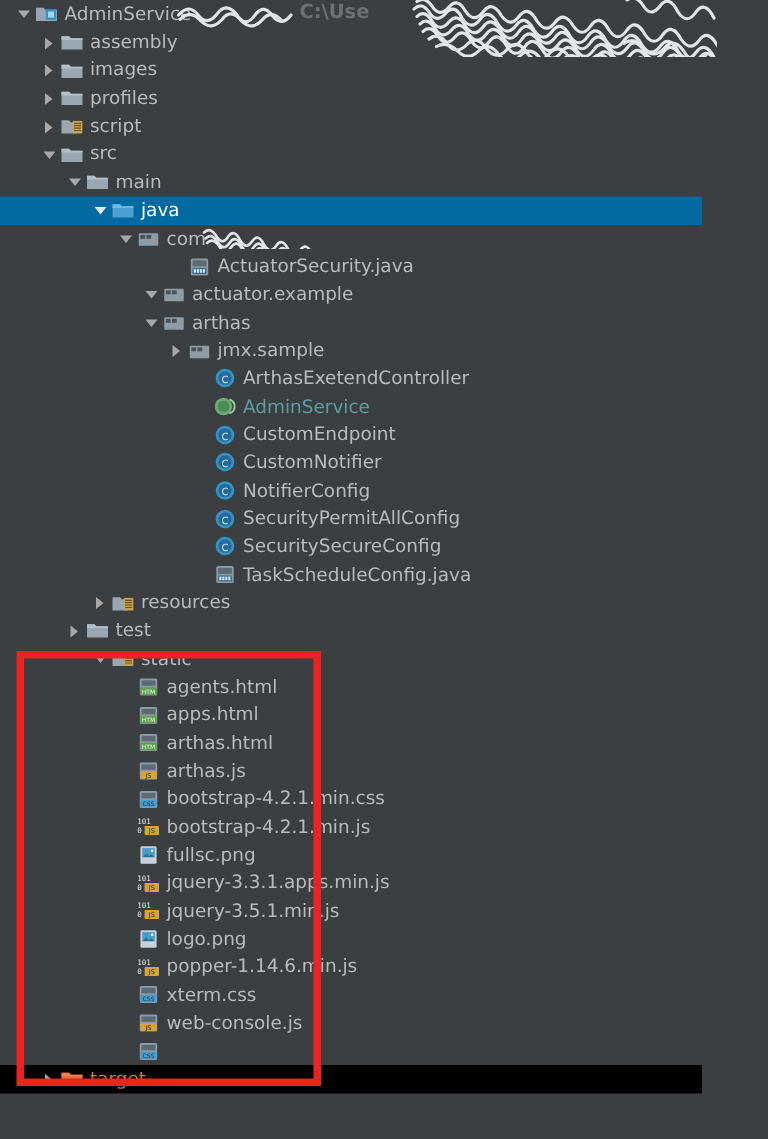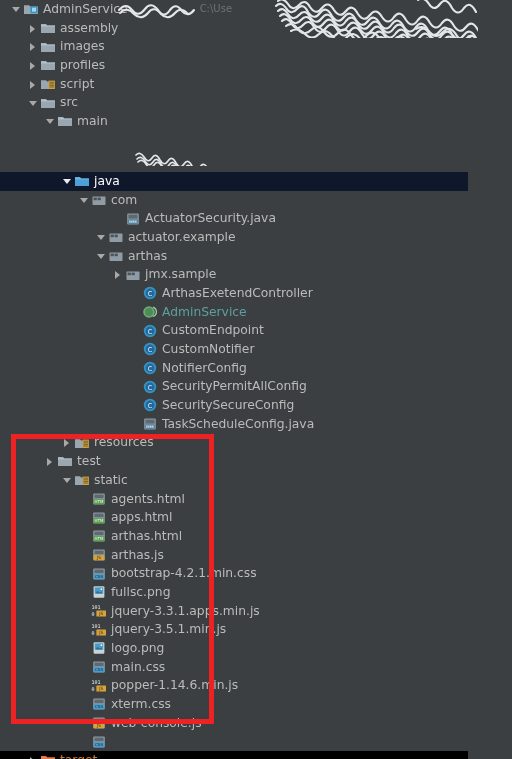--- a/index.html
+++ b/index.html
@@ -26,23 +26,22 @@
     display: flex;
     align-items: center;
     height: 18.7px;
     box-sizing: border-box;
     white-space: nowrap;
     color: #bbbbbb;
     font-size: 12.3px;
     line-height: 18.7px;
   }
   .row.selected {
-    background: #0f172a;
+    background: #0369a1;
     color: #ffffff;
-    margin-top: 41px;
   }
   .row.hover {
     background: #000000;
   }
 
   .indent { display: inline-block; flex: 0 0 auto; }
 
   
   .arrow {
     flex: 0 0 auto;
@@ -79,22 +78,23 @@
     position: relative;
   }
   .icon svg { display: block; }
 
   .label { flex: 0 0 auto; }
   .label.teal   { color: #5f9ea0; }
   .label.orange { color: #cc7832; }
 
   .path-note {
     color: #6e7274;
-    font-size: 10px;
+    font-size: 13px;
     margin-left: 8px;
+    font-weight: bold;
   }
 
   
   .scribble {
     position: absolute;
     pointer-events: none;
   }
 
   
   #red-box {
@@ -476,20 +476,33 @@
           <text x="8" y="12.4" font-size="4" font-family="DejaVu Sans, sans-serif" fill="#11303f" text-anchor="middle">CSS</text>
         </svg>
       </span>
       <span class="label">bootstrap-4.2.1.min.css</span>
     </div>
     <div class="row">
       <span class="indent" style="width: 78px;"></span>
       <span class="arrow none"></span>
       <span class="icon">
         <svg width="16" height="16" viewBox="0 0 16 16" xmlns="http://www.w3.org/2000/svg">
+          <text x="0.5" y="6" font-size="5" font-family="DejaVu Sans Mono, monospace" fill="#e8e8e8">101</text>
+          <text x="0.5" y="12.6" font-size="5" font-family="DejaVu Sans Mono, monospace" fill="#e8e8e8">0</text>
+          <rect x="5.4" y="7.6" width="9.6" height="6" rx="0.6" fill="#d8a43a"></rect>
+          <text x="10.2" y="12.4" font-size="4.4" font-family="DejaVu Sans, sans-serif" fill="#2e2a14" text-anchor="middle">JS</text>
+        </svg>
+      </span>
+      <span class="label">bootstrap-4.2.1.min.js</span>
+    </div>
+    <div class="row">
+      <span class="indent" style="width: 78px;"></span>
+      <span class="arrow none"></span>
+      <span class="icon">
+        <svg width="16" height="16" viewBox="0 0 16 16" xmlns="http://www.w3.org/2000/svg">
           <rect x="2.6" y="2.2" width="10.8" height="11.6" rx="1" fill="#c9d2d8"></rect>
           <rect x="3.8" y="3.4" width="8.4" height="6.2" fill="#4a9ccc"></rect>
           <path d="M4.4 9.4l2.2-2.6 1.8 2 1.4-1.4 1.8 2z" fill="#2d6d91"></path>
           <circle cx="10.4" cy="5.2" r="0.9" fill="#f2f6c9"></circle>
         </svg>
       </span>
       <span class="label">fullsc.png</span>
     </div>
     <div class="row">
       <span class="indent" style="width: 78px;"></span>
@@ -522,33 +535,20 @@
       <span class="arrow none"></span>
       <span class="icon">
         <svg width="16" height="16" viewBox="0 0 16 16" xmlns="http://www.w3.org/2000/svg">
           <rect x="2.6" y="2.2" width="10.8" height="11.6" rx="1" fill="#c9d2d8"></rect>
           <rect x="3.8" y="3.4" width="8.4" height="6.2" fill="#4a9ccc"></rect>
           <path d="M4.4 9.4l2.2-2.6 1.8 2 1.4-1.4 1.8 2z" fill="#2d6d91"></path>
           <circle cx="10.4" cy="5.2" r="0.9" fill="#f2f6c9"></circle>
         </svg>
       </span>
       <span class="label">logo.png</span>
-    </div>
-    <div class="row">
-      <span class="indent" style="width: 78px;"></span>
-      <span class="arrow none"></span>
-      <span class="icon">
-        <svg width="16" height="16" viewBox="0 0 16 16" xmlns="http://www.w3.org/2000/svg">
-          <rect x="2.2" y="2.4" width="11.6" height="11.2" rx="1" fill="#8d9aa4"></rect>
-          <rect x="3.4" y="3.6" width="9.2" height="3.6" fill="#5d6a73"></rect>
-          <rect x="2.6" y="8.2" width="10.8" height="5" rx="0.6" fill="#4a9ccc"></rect>
-          <text x="8" y="12.4" font-size="4" font-family="DejaVu Sans, sans-serif" fill="#11303f" text-anchor="middle">CSS</text>
-        </svg>
-      </span>
-      <span class="label">main.css</span>
     </div>
     <div class="row">
       <span class="indent" style="width: 78px;"></span>
       <span class="arrow none"></span>
       <span class="icon">
         <svg width="16" height="16" viewBox="0 0 16 16" xmlns="http://www.w3.org/2000/svg">
           <text x="0.5" y="6" font-size="5" font-family="DejaVu Sans Mono, monospace" fill="#e8e8e8">101</text>
           <text x="0.5" y="12.6" font-size="5" font-family="DejaVu Sans Mono, monospace" fill="#e8e8e8">0</text>
           <rect x="5.4" y="7.6" width="9.6" height="6" rx="0.6" fill="#d8a43a"></rect>
           <text x="10.2" y="12.4" font-size="4.4" font-family="DejaVu Sans, sans-serif" fill="#2e2a14" text-anchor="middle">JS</text>

